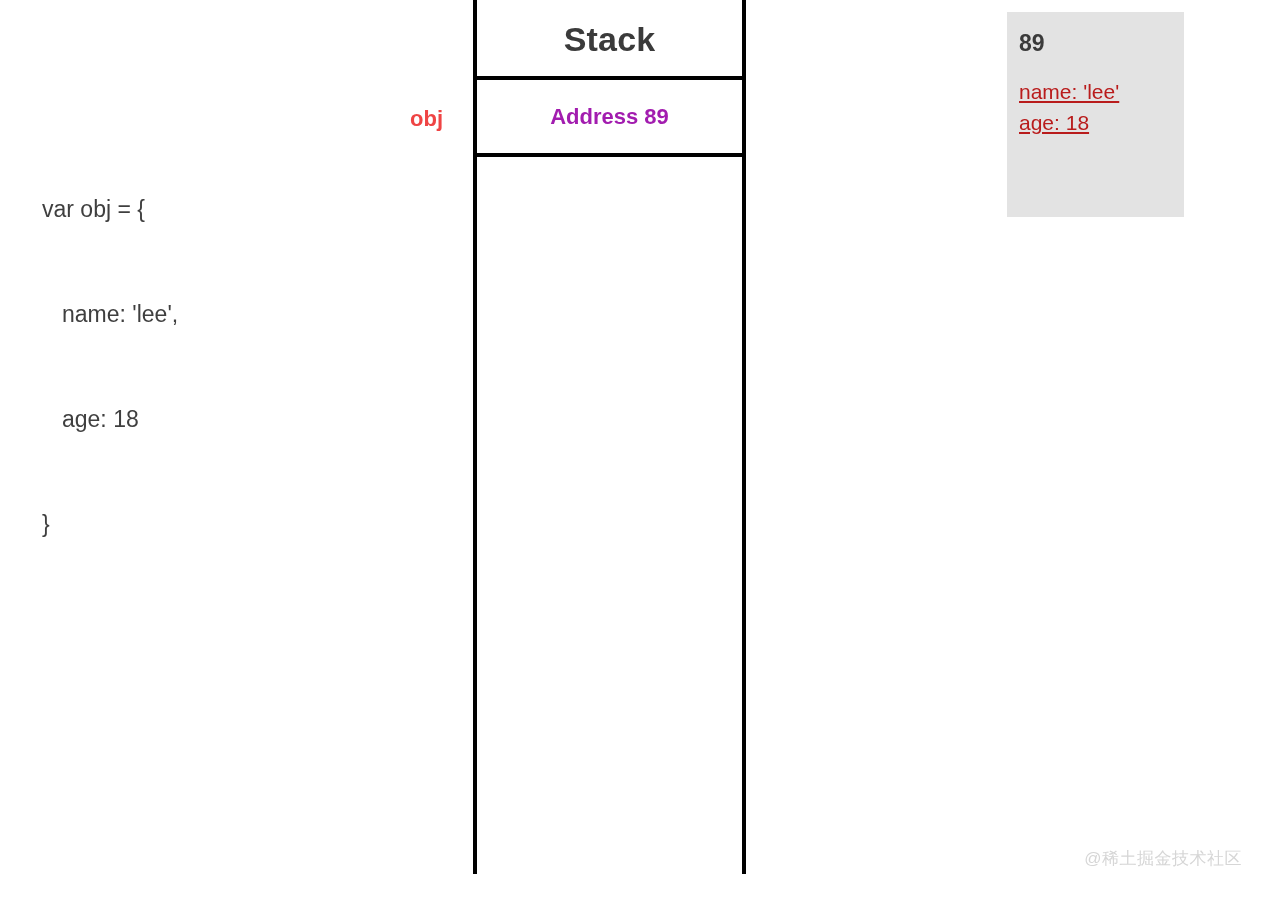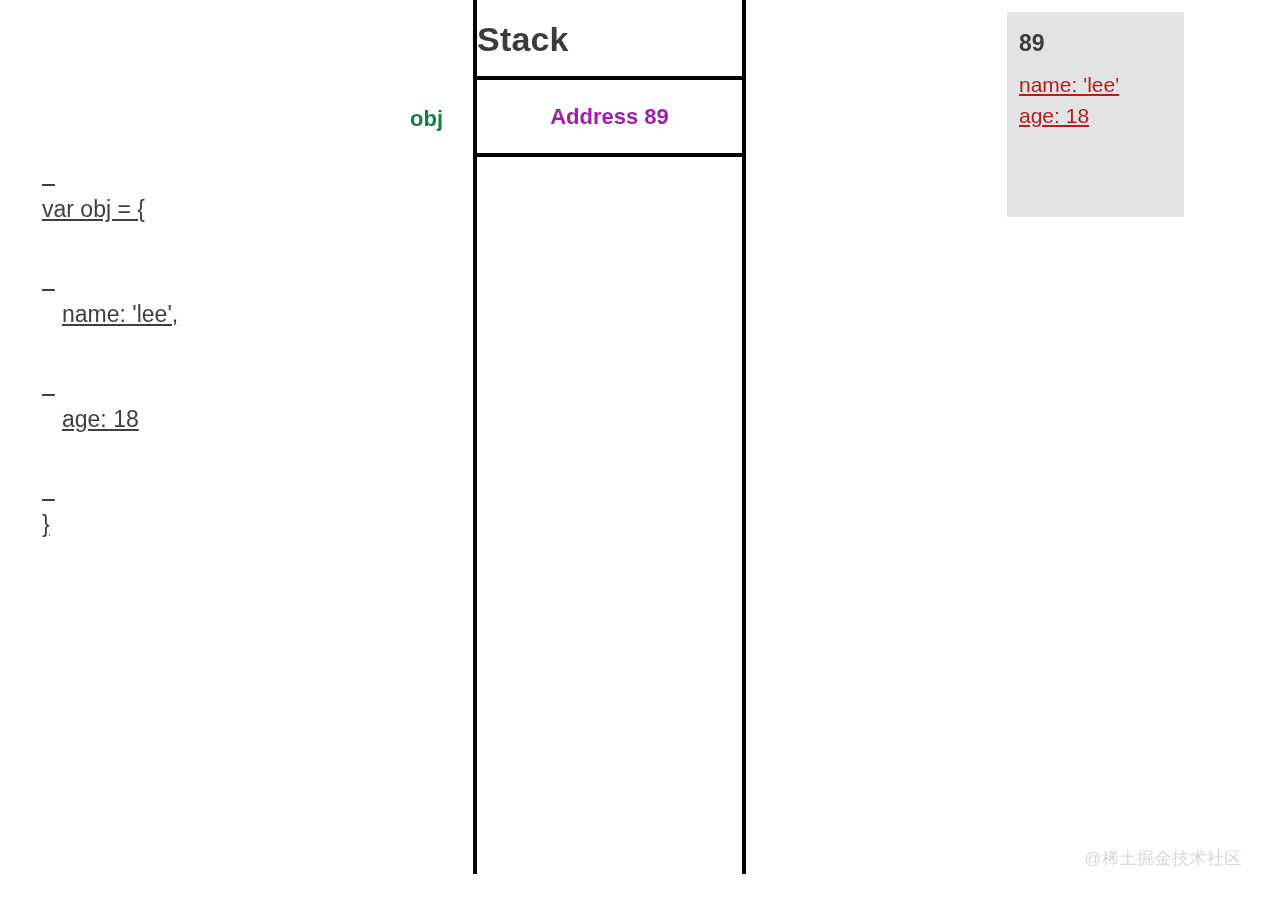--- a/index.html
+++ b/index.html
@@ -19,21 +19,20 @@
 
   
   .code-block {
     position: absolute;
     left: 42px;
     top: 122px;
     font-size: 23px;
     line-height: 35px;
     color: #3f3f3f;
     white-space: pre;
-    text-decoration: underline;
   }
   .code-line { display: block; }
   .code-line.indent { padding-left: 20px; }
 
   
   .stack-wrap {
     position: absolute;
     left: 473px;
     top: 0px;
     width: 269px;
@@ -49,21 +48,21 @@
     border-right: 4px solid #000000;
     box-sizing: content-box;
   }
   .stack-title {
     position: absolute;
     left: 4px;
     top: 0px;
     width: 265px;
     height: 78px;
     line-height: 78px;
-    text-align: left;
+    text-align: center;
     font-size: 34px;
     font-weight: bold;
     color: #3b3b3b;
     letter-spacing: 0.2px;
   }
   .divider {
     position: absolute;
     left: 0px;
     width: 273px;
     height: 4px;
@@ -82,40 +81,40 @@
     font-size: 22px;
     font-weight: bold;
     color: #a21caf;
   }
   .stack-var-label {
     position: absolute;
     left: 410px;
     top: 106px;
     font-size: 22px;
     font-weight: bold;
-    color: #15803d;
+    color: #ef4444;
   }
 
   
   .heap-box {
     position: absolute;
     left: 1007px;
     top: 12px;
     width: 177px;
     height: 205px;
     background: #e3e3e3;
     box-sizing: border-box;
     padding: 17px 0 0 12px;
   }
   .heap-addr {
     font-size: 23px;
     font-weight: bold;
     color: #3b3b3b;
     line-height: 28px;
-    margin-bottom: 12px;
+    margin-bottom: 19px;
   }
   .heap-prop {
     font-size: 21px;
     color: #b91c1c;
     line-height: 31px;
     white-space: pre;
     text-decoration: underline;
   }
 
   

